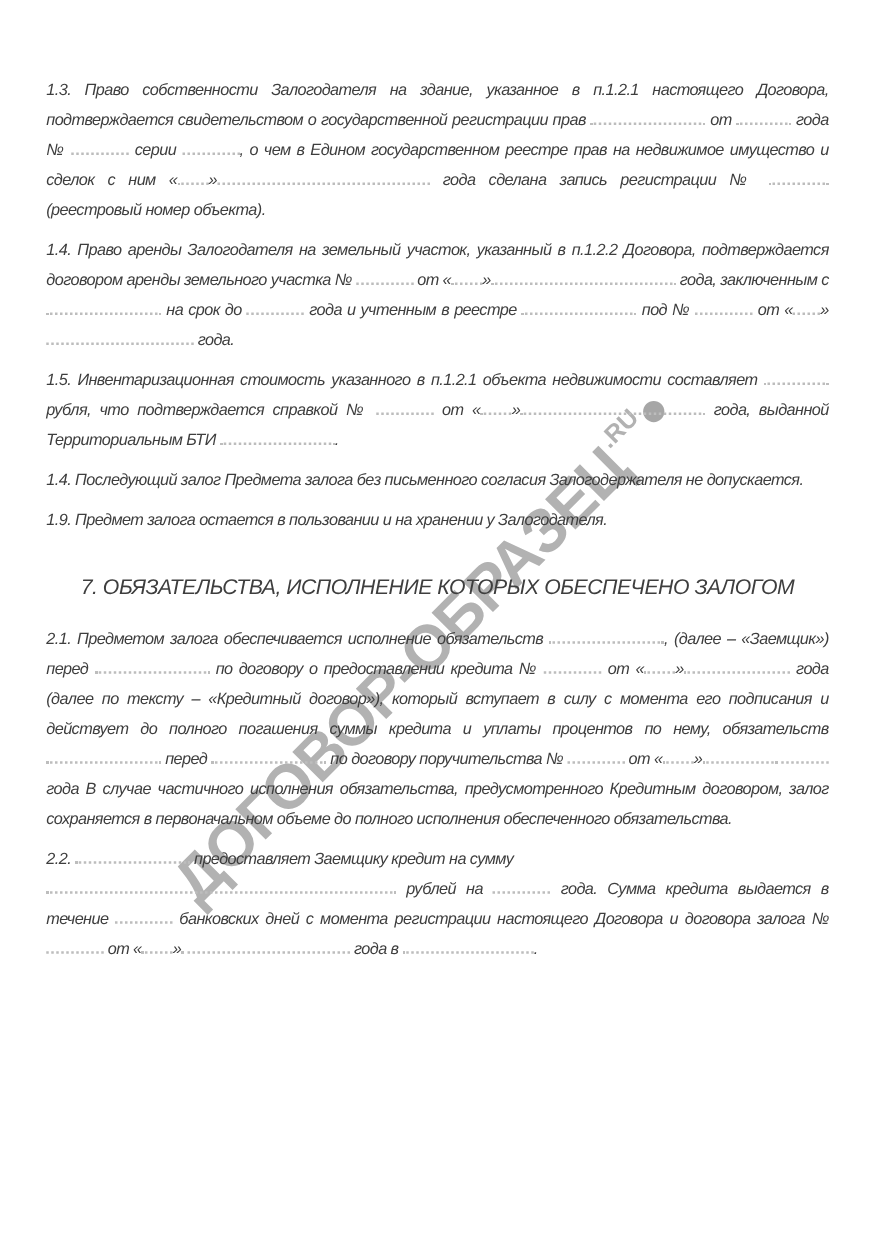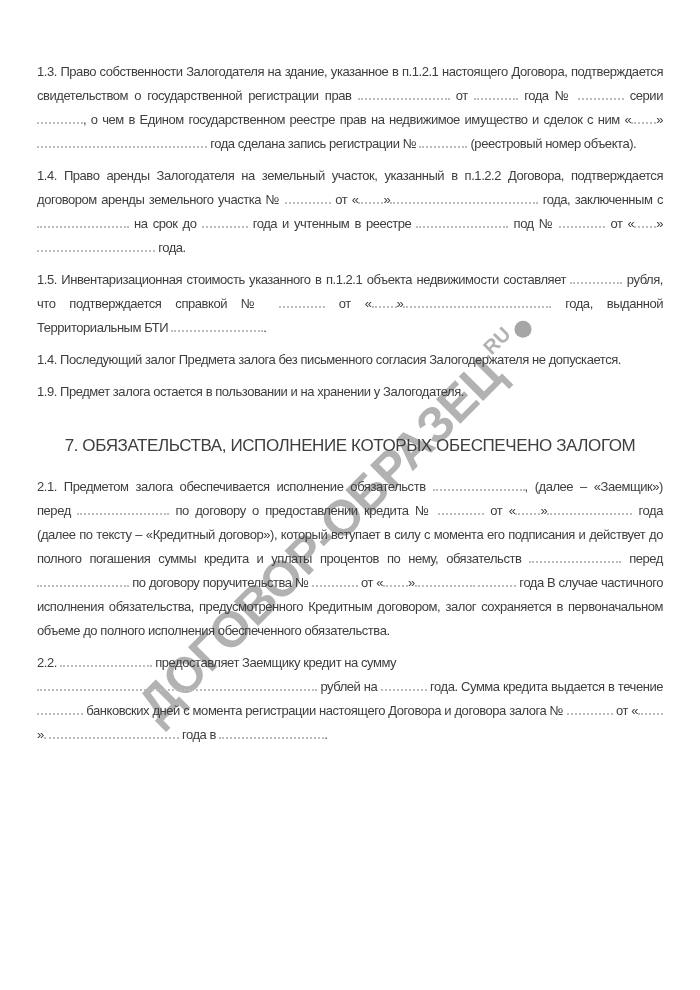--- a/index.html
+++ b/index.html
@@ -70,21 +70,21 @@
     vertical-align: 14px;
   }
 </style>
 </head>
 <body style="background: rgb(255, 255, 255);">
 
 <div class="watermark" style="color: rgb(178, 178, 178);">
   <span>ДОГОВОР-ОБРАЗЕЦ</span><span class="wm-suffix">.RU</span><span class="wm-dot"></span>
 </div>
 
-<div class="doc" style="color: rgb(62, 62, 62);">
+<div class="doc" style="color: rgb(62, 62, 62); font-style: italic;">
     <p class="para">1.3. Право собственности Залогодателя на здание, указанное в п.1.2.1 настоящего Договора, подтверждается свидетельством о государственной регистрации прав <span class="blank" style="width: 92px;"></span> от <span class="blank" style="width: 44px;"></span> года № <span class="blank" style="width: 46px;"></span> серии <span class="blank" style="width: 46px;"></span>, о чем в Едином государственном реестре прав на недвижимое имущество и сделок с ним «<span class="blank" style="width: 25px;"></span>»<span class="blank" style="width: 170px;"></span> года сделана запись регистрации № <span class="blank" style="width: 48px;"></span> (реестровый номер объекта).</p>
     <p class="para">1.4. Право аренды Залогодателя на земельный участок, указанный в п.1.2.2 Договора, подтверждается договором аренды земельного участка № <span class="blank" style="width: 46px;"></span> от «<span class="blank" style="width: 25px;"></span>»<span class="blank" style="width: 148px;"></span> года, заключенным с <span class="blank" style="width: 92px;"></span> на срок до <span class="blank" style="width: 46px;"></span> года и учтенным в реестре <span class="blank" style="width: 92px;"></span> под № <span class="blank" style="width: 46px;"></span> от «<span class="blank" style="width: 22px;"></span>» <span class="blank" style="width: 118px;"></span> года.</p>
     <p class="para">1.5. Инвентаризационная стоимость указанного в п.1.2.1 объекта недвижимости составляет <span class="blank" style="width: 52px;"></span> рубля, что подтверждается справкой № <span class="blank" style="width: 46px;"></span> от «<span class="blank" style="width: 25px;"></span>»<span class="blank" style="width: 148px;"></span> года, выданной Территориальным БТИ <span class="blank" style="width: 92px;"></span>.</p>
     <p class="para">1.4. Последующий залог Предмета залога без письменного согласия Залогодержателя не допускается.</p>
     <p class="para">1.9. Предмет залога остается в пользовании и на хранении у Залогодателя.</p>
     <h2 class="heading">7. ОБЯЗАТЕЛЬСТВА, ИСПОЛНЕНИЕ КОТОРЫХ ОБЕСПЕЧЕНО ЗАЛОГОМ</h2>
     <p class="para">2.1. Предметом залога обеспечивается исполнение обязательств <span class="blank" style="width: 92px;"></span>, (далее – «Заемщик») перед <span class="blank" style="width: 92px;"></span> по договору о предоставлении кредита № <span class="blank" style="width: 46px;"></span> от «<span class="blank" style="width: 25px;"></span>»<span class="blank" style="width: 85px;"></span> года (далее по тексту – «Кредитный договор»), который вступает в силу с момента его подписания и действует до полного погашения суммы кредита и уплаты процентов по нему, обязательств <span class="blank" style="width: 92px;"></span> перед <span class="blank" style="width: 92px;"></span> по договору поручительства № <span class="blank" style="width: 46px;"></span> от «<span class="blank" style="width: 25px;"></span>»<span class="blank" style="width: 60px;"></span> <span class="blank" style="width: 38px;"></span> года В случае частичного исполнения обязательства, предусмотренного Кредитным договором, залог сохраняется в первоначальном объеме до полного исполнения обеспеченного обязательства.</p>
     <p class="para">2.2. <span class="blank" style="width: 92px;"></span> предоставляет Заемщику кредит на сумму<br><span class="blank" style="width: 280px;"></span> рублей на <span class="blank" style="width: 46px;"></span> года. Сумма кредита выдается в течение <span class="blank" style="width: 46px;"></span> банковских дней с момента регистрации настоящего Договора и договора залога № <span class="blank" style="width: 46px;"></span> от «<span class="blank" style="width: 25px;"></span>»<span class="blank" style="width: 135px;"></span> года в <span class="blank" style="width: 105px;"></span>.</p>
   </div>
 

